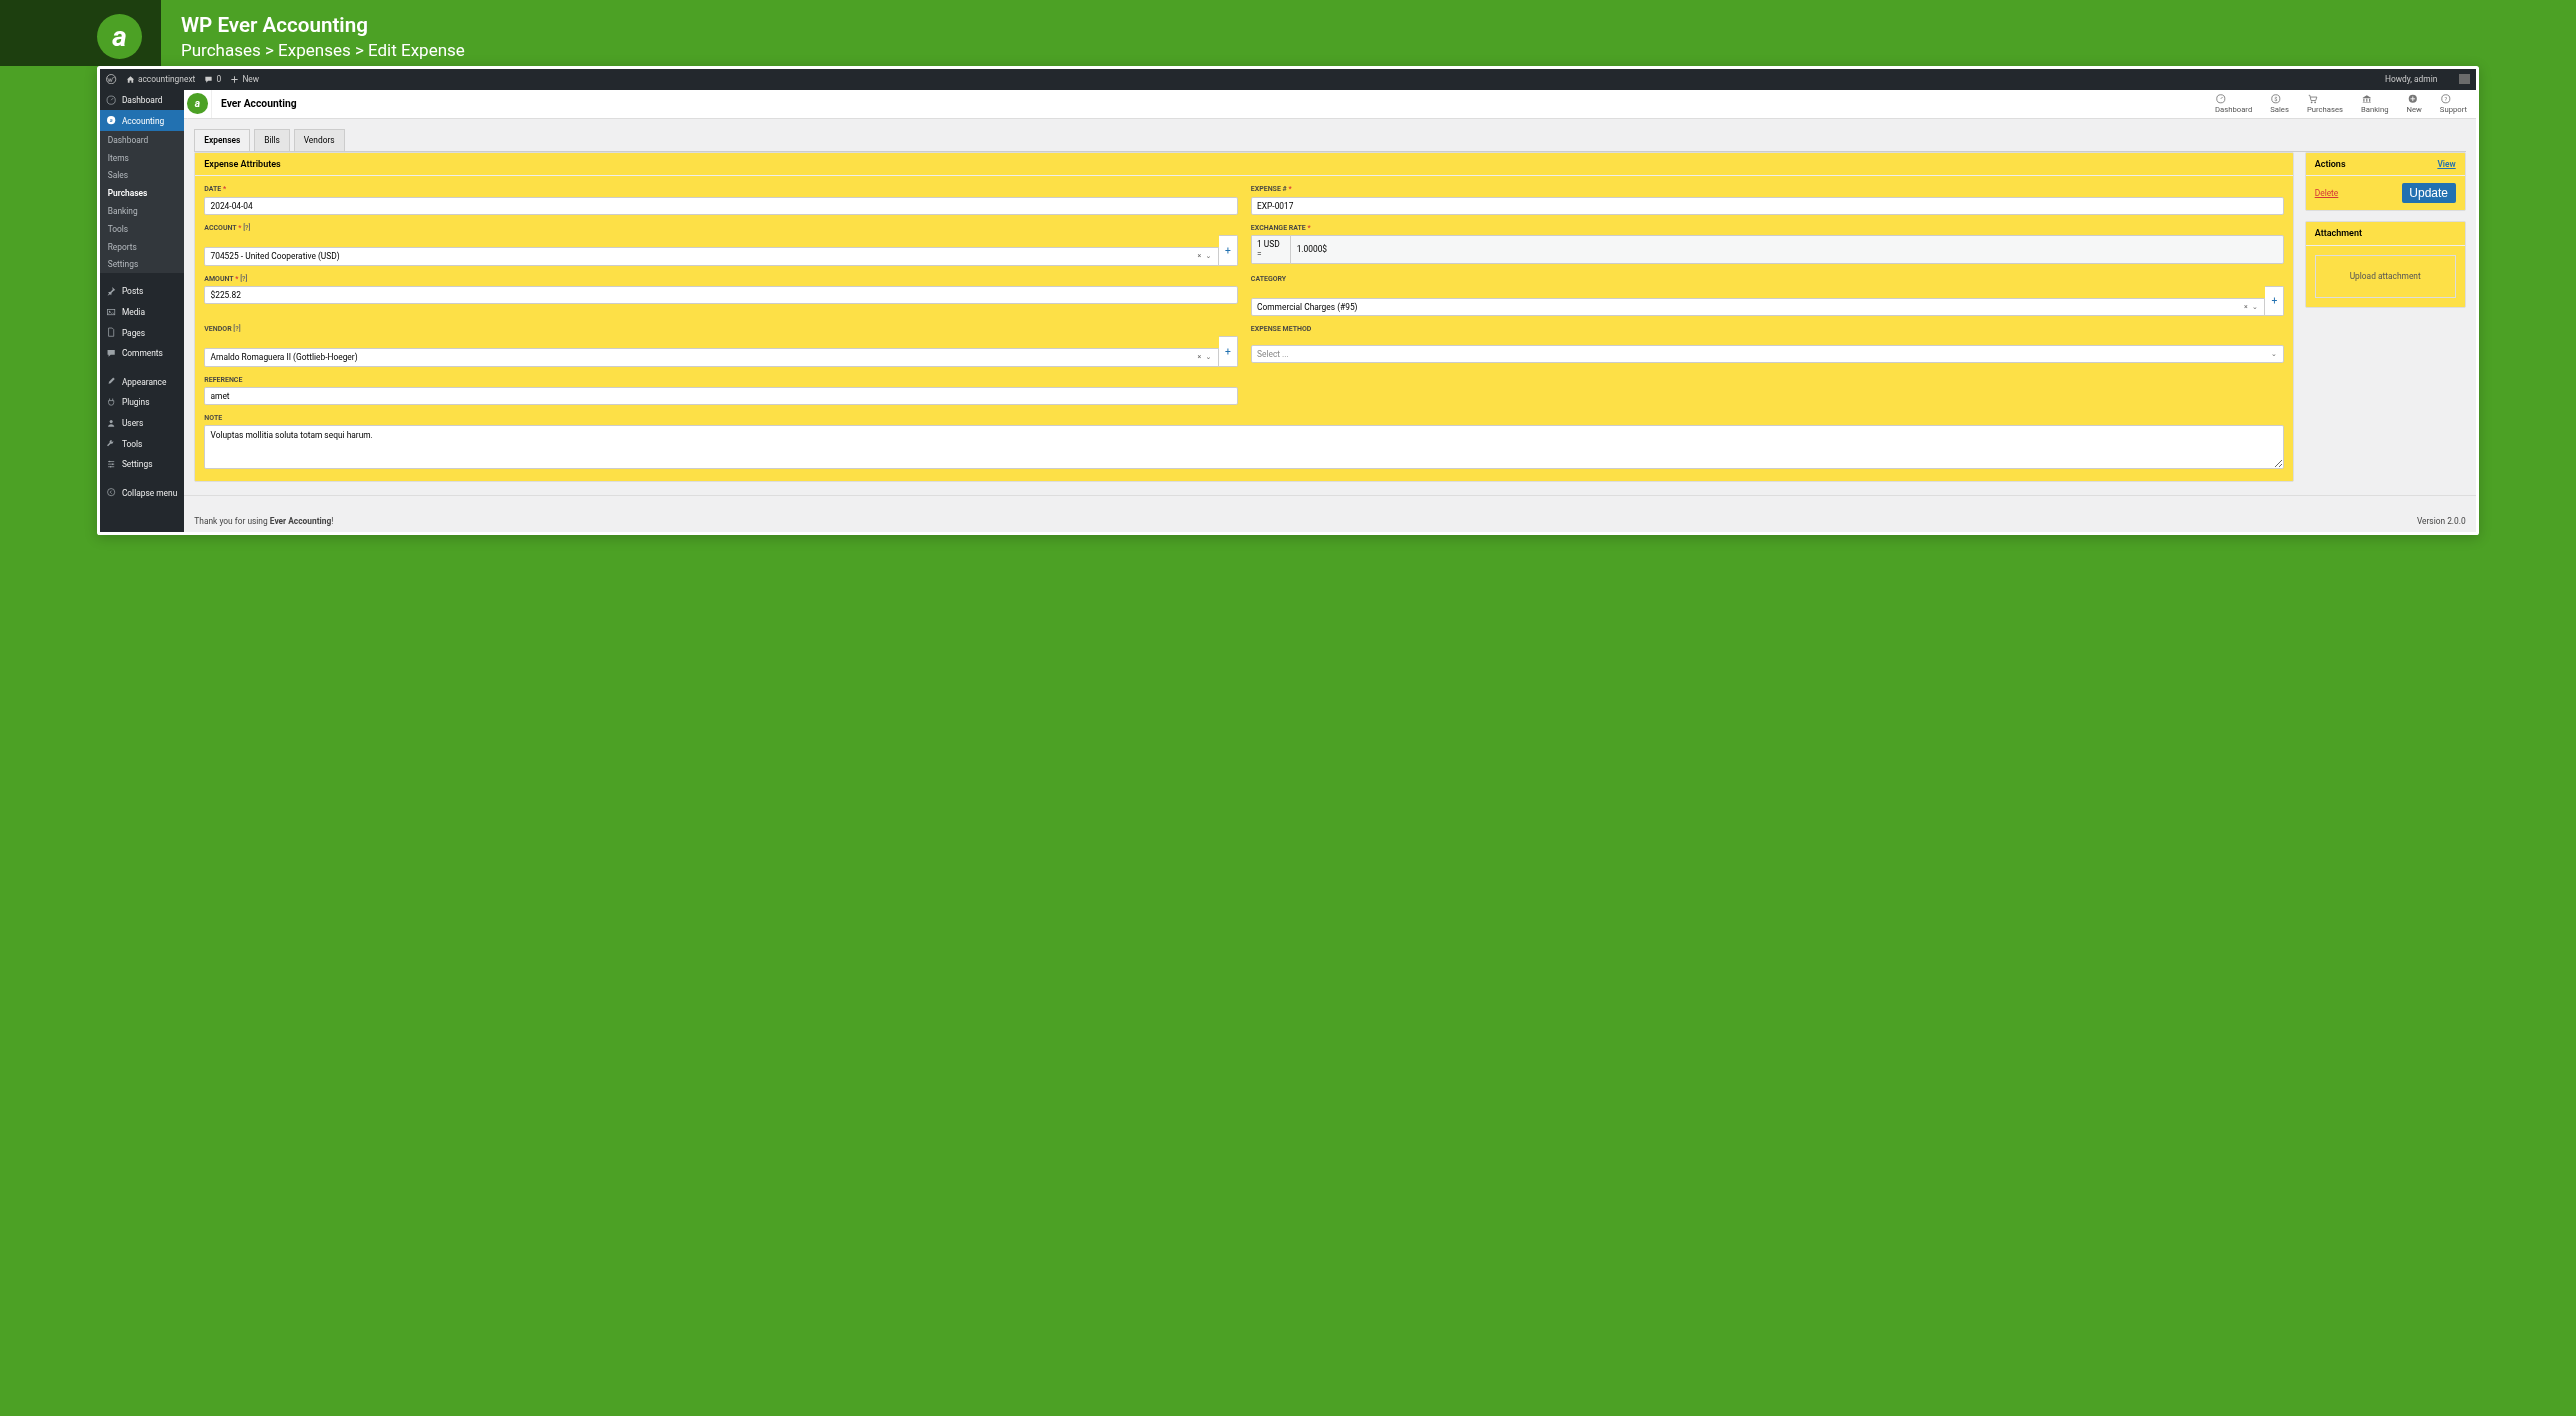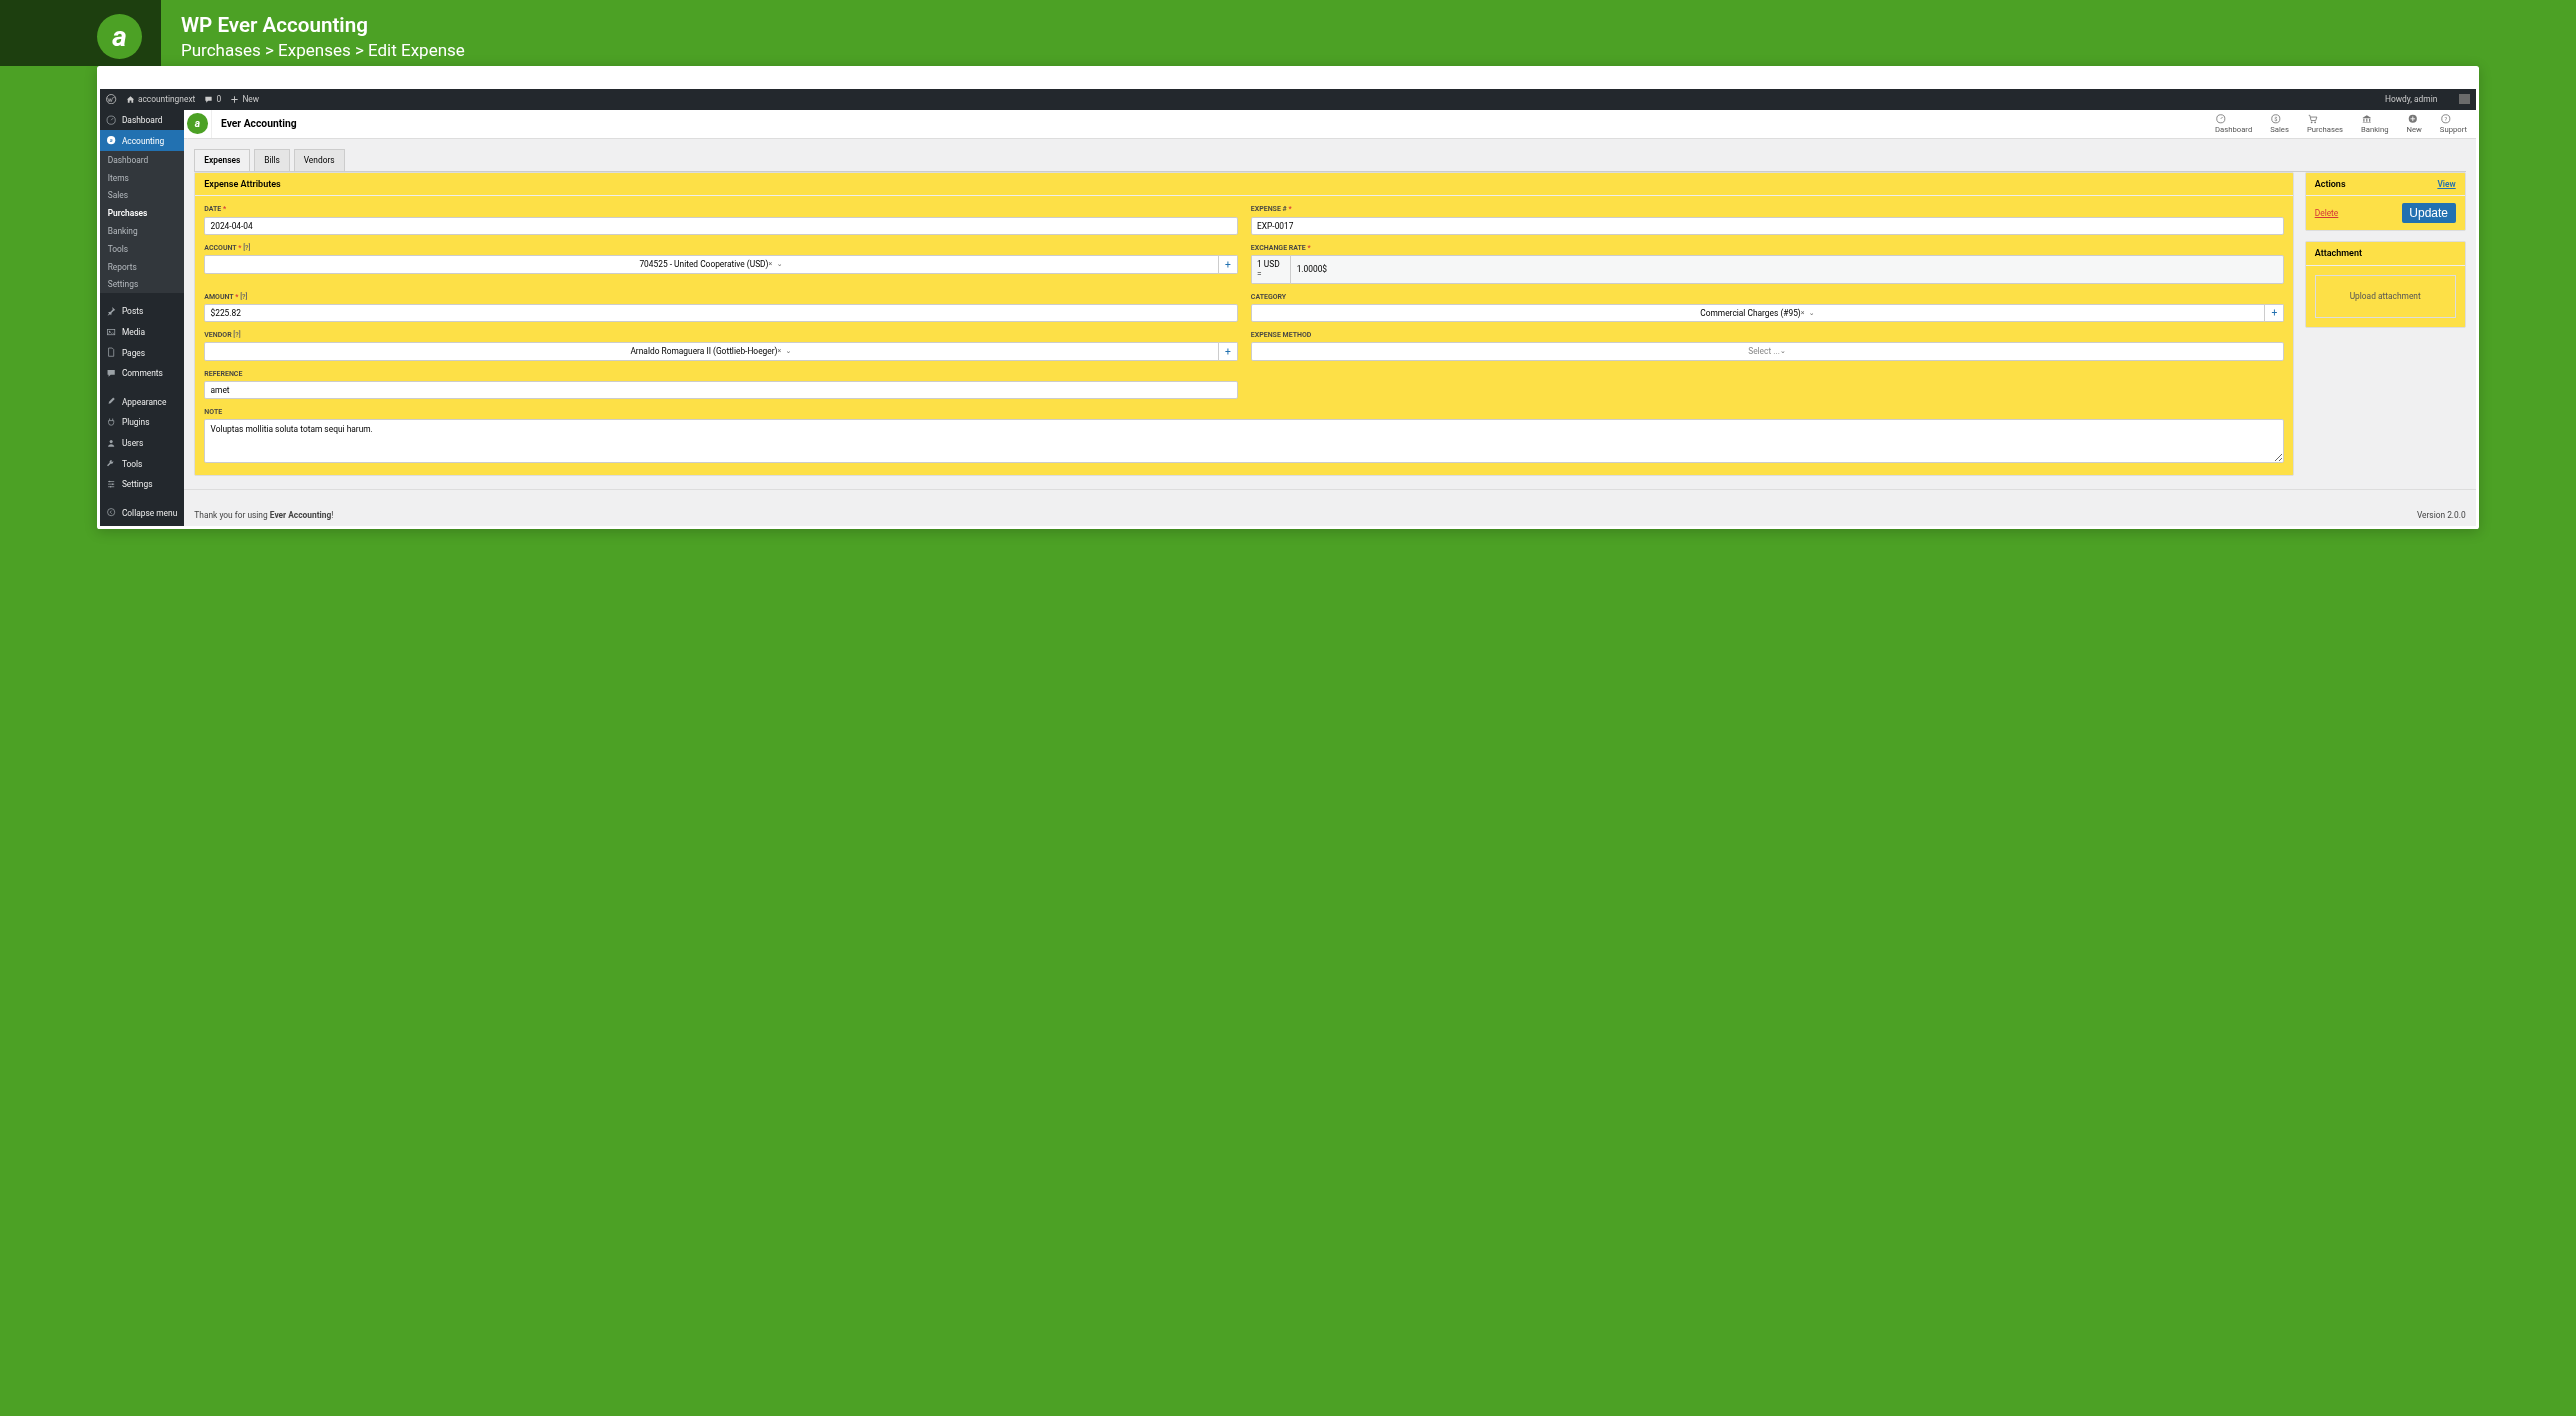--- a/index.html
+++ b/index.html
@@ -5,21 +5,21 @@
 * { box-sizing: border-box; margin: 0; padding: 0; }
 body { font-family: -apple-system, BlinkMacSystemFont, "Segoe UI", Roboto, sans-serif; background: #4ca125; }
 .outer-header { display: flex; align-items: center; padding: 13px 26px 6.4px 26px; position: relative; }
 .outer-header-dark { position: absolute; left: 0; top: 0; width: 161px; height: 100%; background: #1d3f0f; z-index: 0; }
 .outer-logo { width: 45px; height: 45px; background: #4ca125; border-radius: 50%; display: flex; align-items: center; justify-content: center; margin-left: 71px; position: relative; z-index: 1; }
 .outer-logo-inner { color: #fff; font-size: 28px; font-weight: bold; font-style: italic; }
 .outer-title-group { margin-left: 39px; color: #fff; position: relative; z-index: 1; }
 .outer-title { font-size: 20.6px; font-weight: 600; }
 .outer-breadcrumb { font-size: 17px; font-weight: 400; margin-top: 2.6px; }
 .app-frame { background: #fff; border: 3.2px solid #fff; border-radius: 2.6px; margin: 0 97px 26px 97px; overflow: hidden; box-shadow: 0 2.6px 13px rgba(0,0,0,0.2); }
-.wp-adminbar { background: #23282d; color: #ccc; display: flex; align-items: center; height: 20.6px; font-size: 8.4px; padding: 0 6.4px; margin-top: 20px; }
+.wp-adminbar { background: #23282d; color: #ccc; display: flex; align-items: center; height: 20.6px; font-size: 8.4px; padding: 0 6.4px; }
 .wp-adminbar-left { display: flex; align-items: center; gap: 9px; }
 .wp-adminbar-item { display: flex; align-items: center; gap: 3.2px; color: #ccc; cursor: pointer; }
 .wp-adminbar-right { margin-left: auto; display: flex; align-items: center; gap: 22px; }
 .avatar-box { width: 10.3px; height: 10.3px; background: #6b6b6b; display: inline-block; }
 .app-body { display: flex; min-height: 412px; }
 .wp-sidebar { width: 84px; background: #23282d; color: #eee; font-size: 8.4px; }
 .wp-menu-item { display: flex; align-items: center; gap: 5.2px; padding: 5.2px 6.4px; cursor: pointer; color: #eee; }
 .wp-menu-item.active { background: #2271b1; color: #fff; position: relative; }
 .wp-menu-item.active::after { content: ''; position: absolute; right: -3.9px; top: 50%; transform: translateY(-50%); border: 3.9px solid transparent; border-right-color: #f0f0f1; }
 .wp-submenu { background: #32373c; }
@@ -53,21 +53,21 @@
 .form-grid { display: grid; grid-template-columns: 1fr 1fr; gap: 9px 13px; }
 .form-field label { display: block; font-size: 7px; font-weight: 600; text-transform: uppercase; margin-bottom: 3.2px; color: #444; }
 .req { color: #d63638; }
 .help { color: #666; }
 .input, .select-box, textarea { width: 100%; border: 0.6px solid #ccc; border-radius: 1.9px; padding: 3.2px 5.2px; font-size: 8.4px; background: #fff; font-family: inherit; }
 .input:disabled, .readonly { background: #f6f7f7; }
 .inline-input { display: flex; }
 .inline-prefix { border: 0.6px solid #ccc; border-right: none; border-radius: 1.9px 0 0 1.9px; padding: 3.2px 5.2px; font-size: 8.4px; background: #f6f7f7; }
 .inline-input .input { border-radius: 0 1.9px 1.9px 0; }
 .select-row { display: flex; }
-.select-box { display: flex; align-items: center; justify-content: center; cursor: pointer; }
+.select-box { display: flex; align-items: center; justify-content: space-between; cursor: pointer; margin-top: 12px; }
 .select-ctrl { color: #666; font-size: 7px; letter-spacing: 1.3px; }
 .add-btn { border: 0.6px solid #ccc; border-left: none; width: 19.3px; display: flex; align-items: center; justify-content: center; color: #2271b1; font-size: 10.3px; cursor: pointer; border-radius: 0 1.9px 1.9px 0; background: #fff; }
 .select-row .select-box { border-radius: 1.9px 0 0 1.9px; }
 .full { grid-column: 1 / -1; }
 textarea { resize: vertical; height: 44px; }
 .link { color: #2271b1; text-decoration: underline; cursor: pointer; font-size: 8.4px; }
 .link.danger { color: #d63638; }
 .btn-primary { background: #2271b1; color: #fff; border: none; padding: 3.2px 7.7px; border-radius: 1.9px; cursor: pointer; font-size: 12px; }
 .actions-body { display: flex; justify-content: space-between; align-items: center; padding: 6.4px 9px; }
 .upload-box { border: 0.6px solid #ddd; padding: 15.5px; text-align: center; color: #555; font-size: 8.4px; cursor: pointer; }

